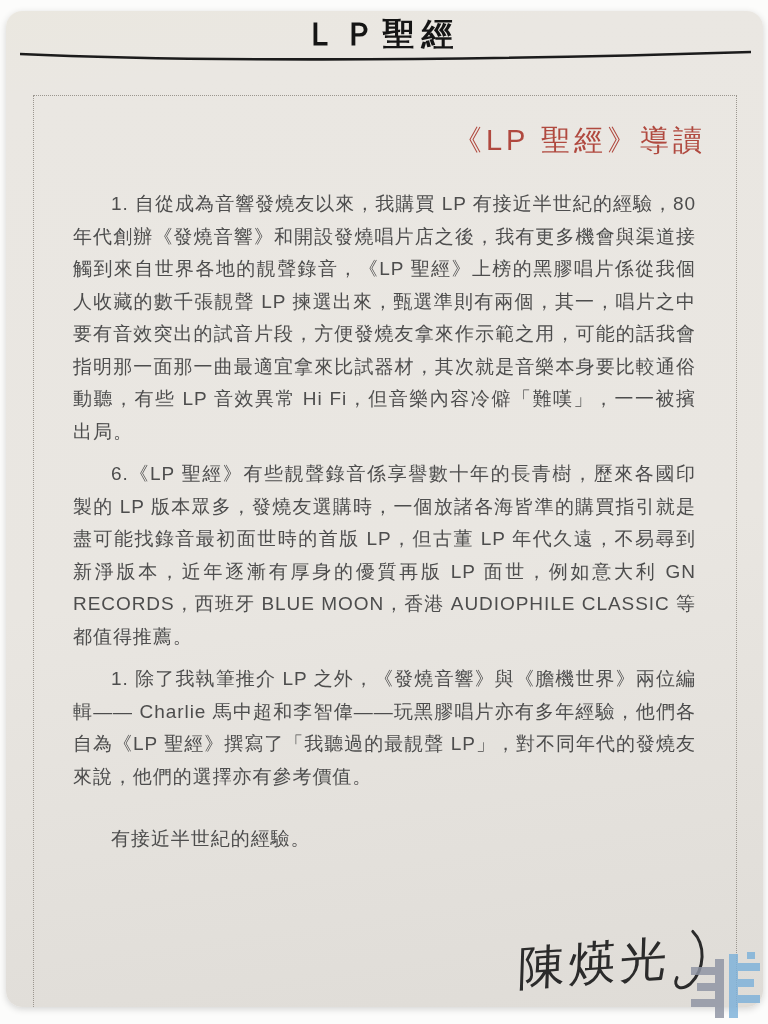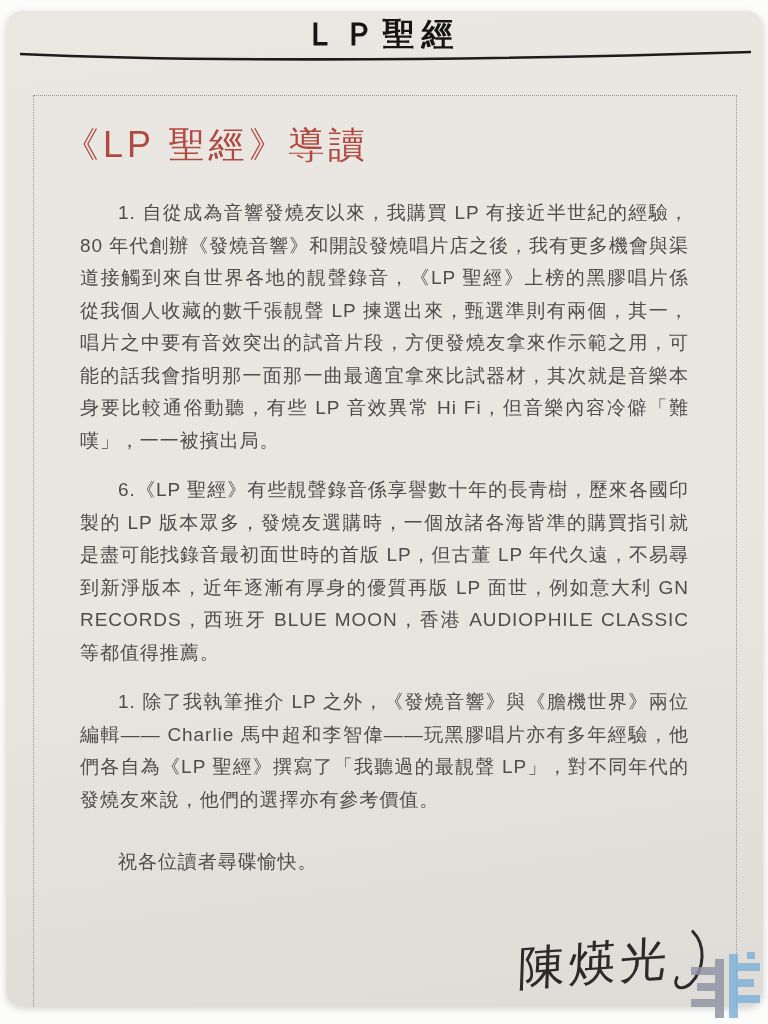--- a/index.html
+++ b/index.html
@@ -42,36 +42,36 @@
   .content-box {
     position: absolute;
     left: 27px; right: 26px; top: 84px; bottom: -4px;
     border: 1px dotted #9b968f;
     border-bottom: none;
     padding: 0 30px 0 29px;
     box-sizing: border-box;
   }
   .doc-title {
     margin-top: 25px;
-    text-align: left;
+    text-align: right;
     color: #b0493f;
-    font-size: 36px;
+    font-size: 29px;
     font-weight: 500;
     letter-spacing: 4px;
   }
   .body-text {
     margin-top: 27px;
     font-size: 19px;
     line-height: 32.5px;
     letter-spacing: 0.05em;
     color: #4d4d4d;
     text-align: justify;
   }
   .body-text p {
-    margin: 17px;
+    margin: 10px;
     text-indent: 2em;
   }
   .closing-line {
     margin-top: 30px !important;
   }
   .signature {
     position: absolute;
     right: 52px; bottom: 6px;
     display: flex;
     align-items: flex-start;
@@ -131,21 +131,21 @@
     </svg>
 
     <div class="content-box">
 
       <div class="doc-title">《LP 聖經》導讀</div>
 
       <div class="body-text">
         <p>1. 自從成為音響發燒友以來，我購買 LP 有接近半世紀的經驗，80 年代創辦《發燒音響》和開設發燒唱片店之後，我有更多機會與渠道接觸到來自世界各地的靚聲錄音，《LP 聖經》上榜的黑膠唱片係從我個人收藏的數千張靚聲 LP 揀選出來，甄選準則有兩個，其一，唱片之中要有音效突出的試音片段，方便發燒友拿來作示範之用，可能的話我會指明那一面那一曲最適宜拿來比試器材，其次就是音樂本身要比較通俗動聽，有些 LP 音效異常 Hi Fi，但音樂內容冷僻「難嘆」，一一被擯出局。</p>
         <p>6.《LP 聖經》有些靚聲錄音係享譽數十年的長青樹，歷來各國印製的 LP 版本眾多，發燒友選購時，一個放諸各海皆準的購買指引就是盡可能找錄音最初面世時的首版 LP，但古董 LP 年代久遠，不易尋到新淨版本，近年逐漸有厚身的優質再版 LP 面世，例如意大利 GN RECORDS，西班牙 BLUE MOON，香港 AUDIOPHILE CLASSIC 等都值得推薦。</p>
         <p>1. 除了我執筆推介 LP 之外，《發燒音響》與《膽機世界》兩位編輯—— Charlie 馬中超和李智偉——玩黑膠唱片亦有多年經驗，他們各自為《LP 聖經》撰寫了「我聽過的最靚聲 LP」，對不同年代的發燒友來說，他們的選擇亦有參考價值。</p>
-        <p class="closing-line">祝各位讀者尋碟愉快。</p>
+        <p class="closing-line">有接近半世紀的經驗。</p>
       </div>
 
     </div>
 
     <div class="signature">
       <span class="signature-text">陳煐光</span>
       <svg class="signature-swoosh" width="44" height="68" viewBox="0 0 44 68">
         <path d="M28,4 C 40,18 38,42 22,56 C 12,63 4,58 9,49" fill="none" stroke="#2b2b2b" stroke-width="3" stroke-linecap="round"></path>
       </svg>
     </div>

